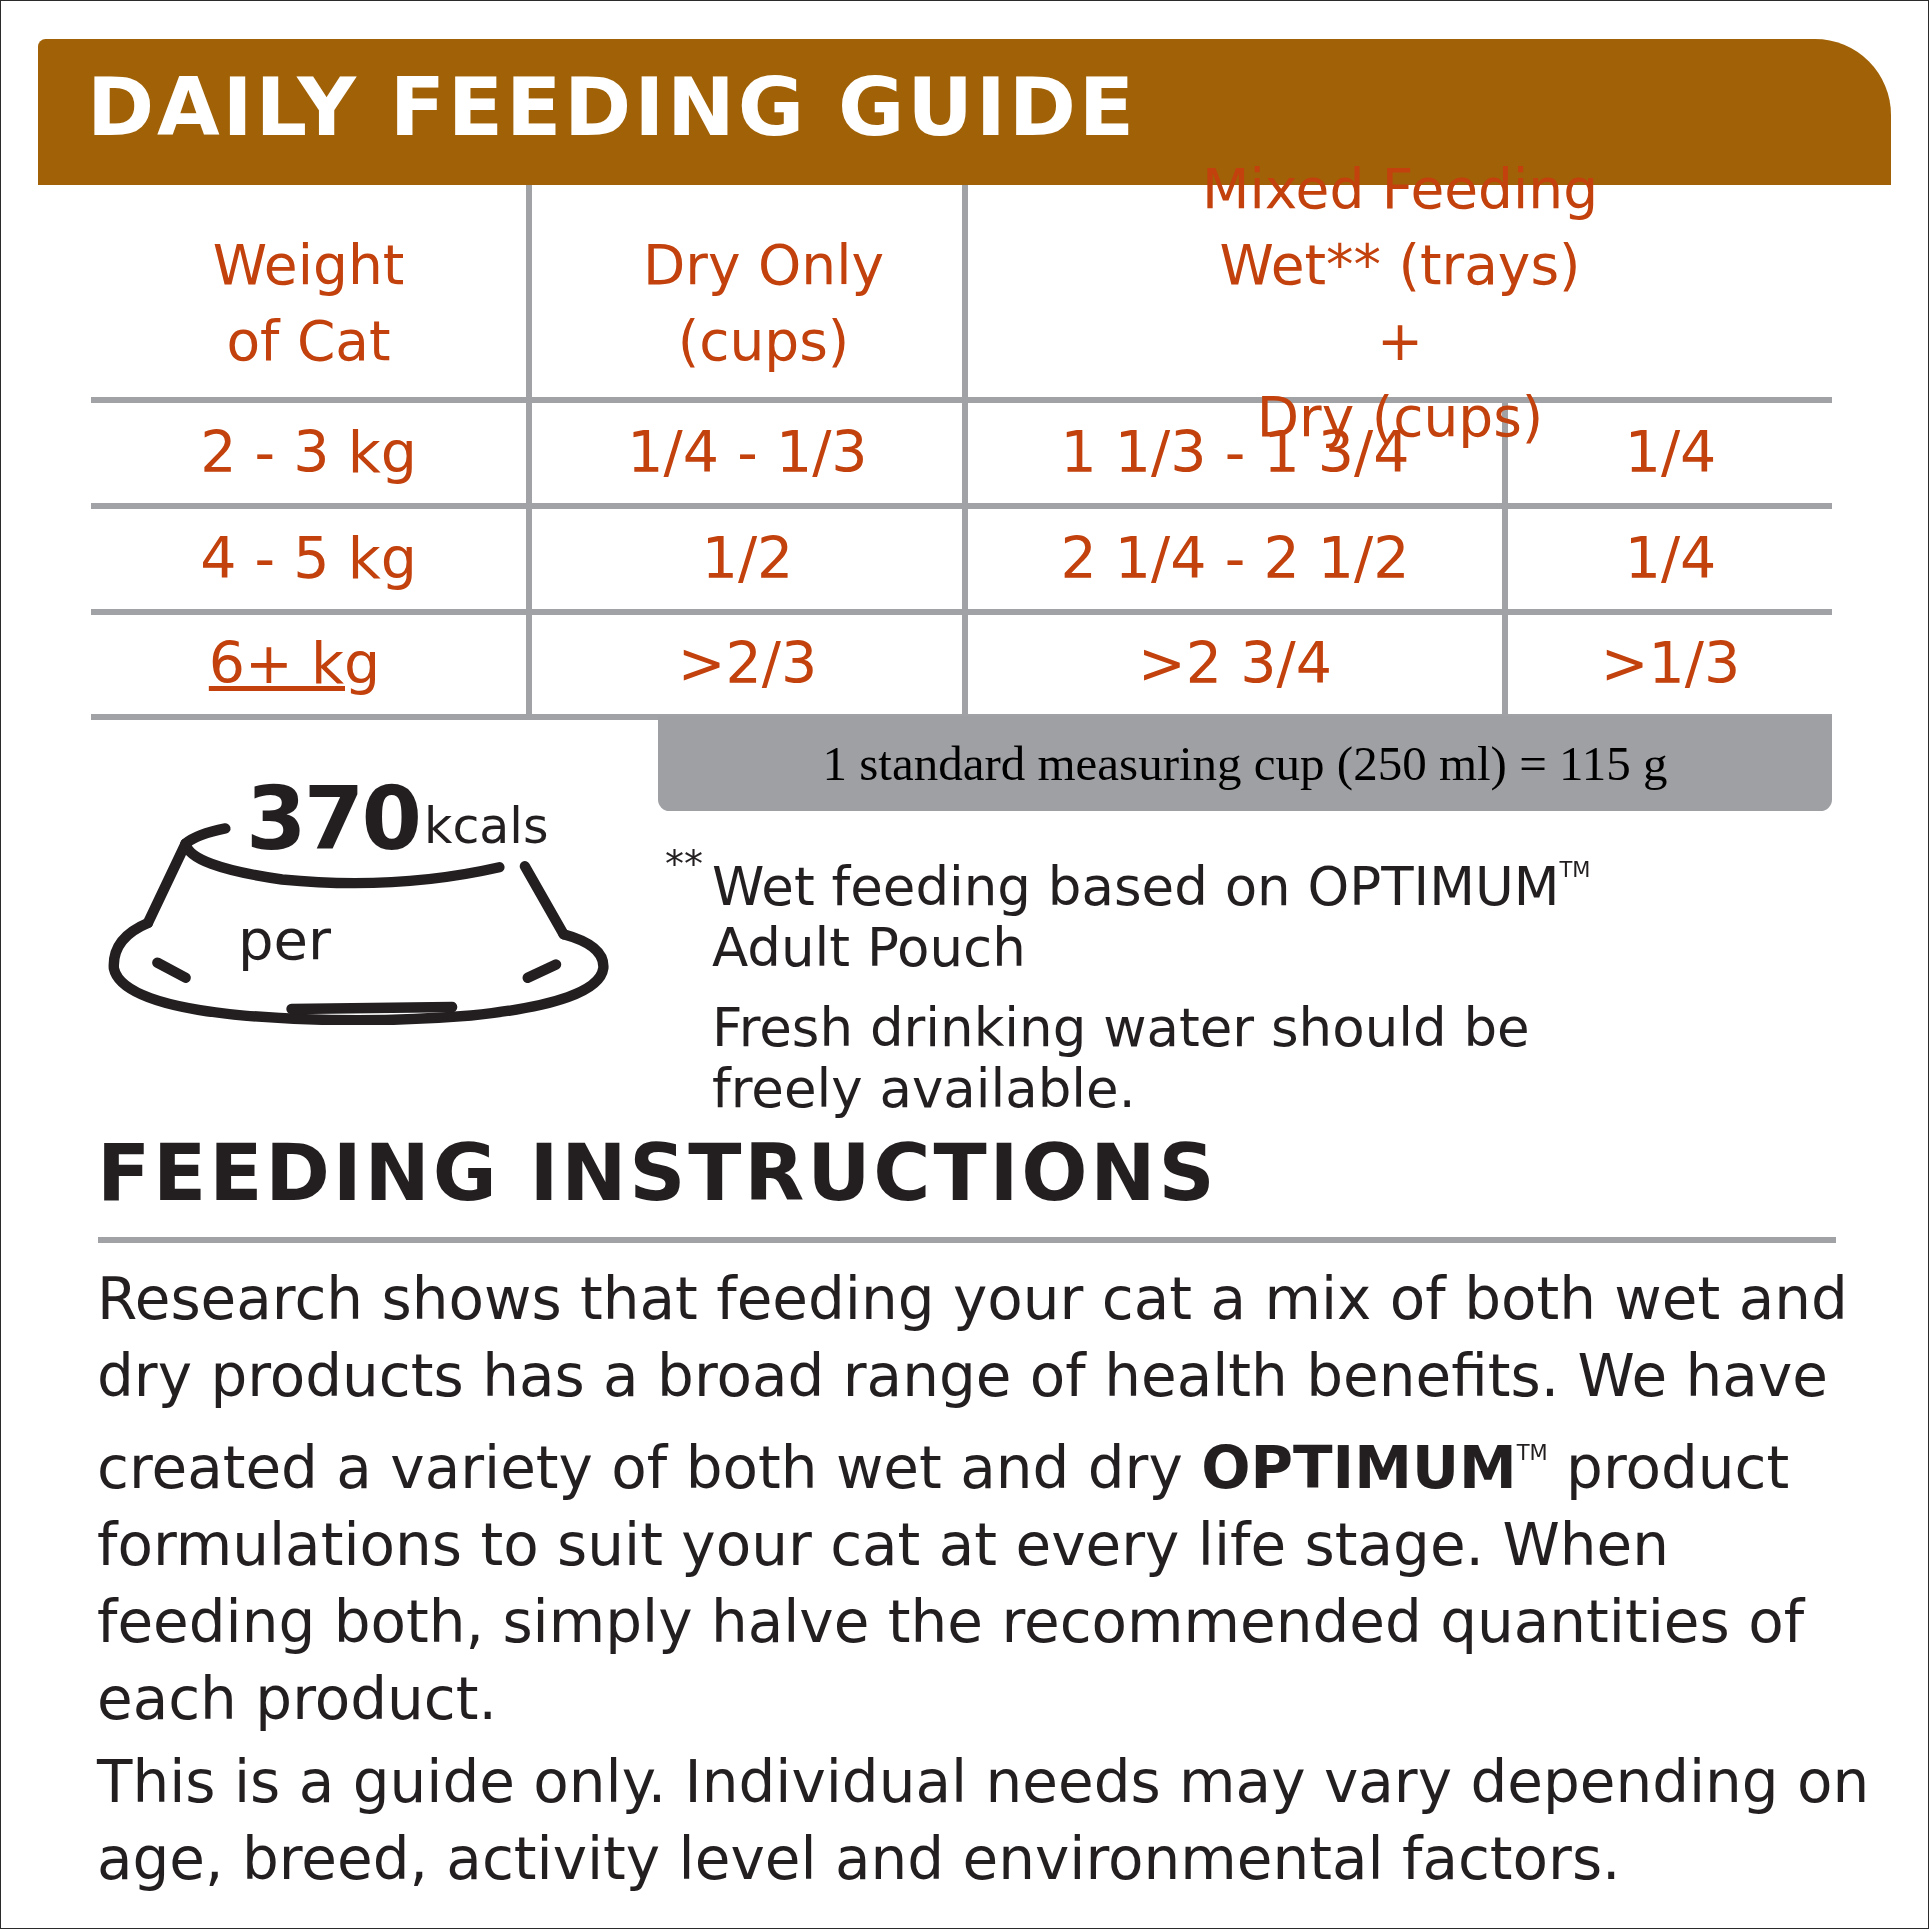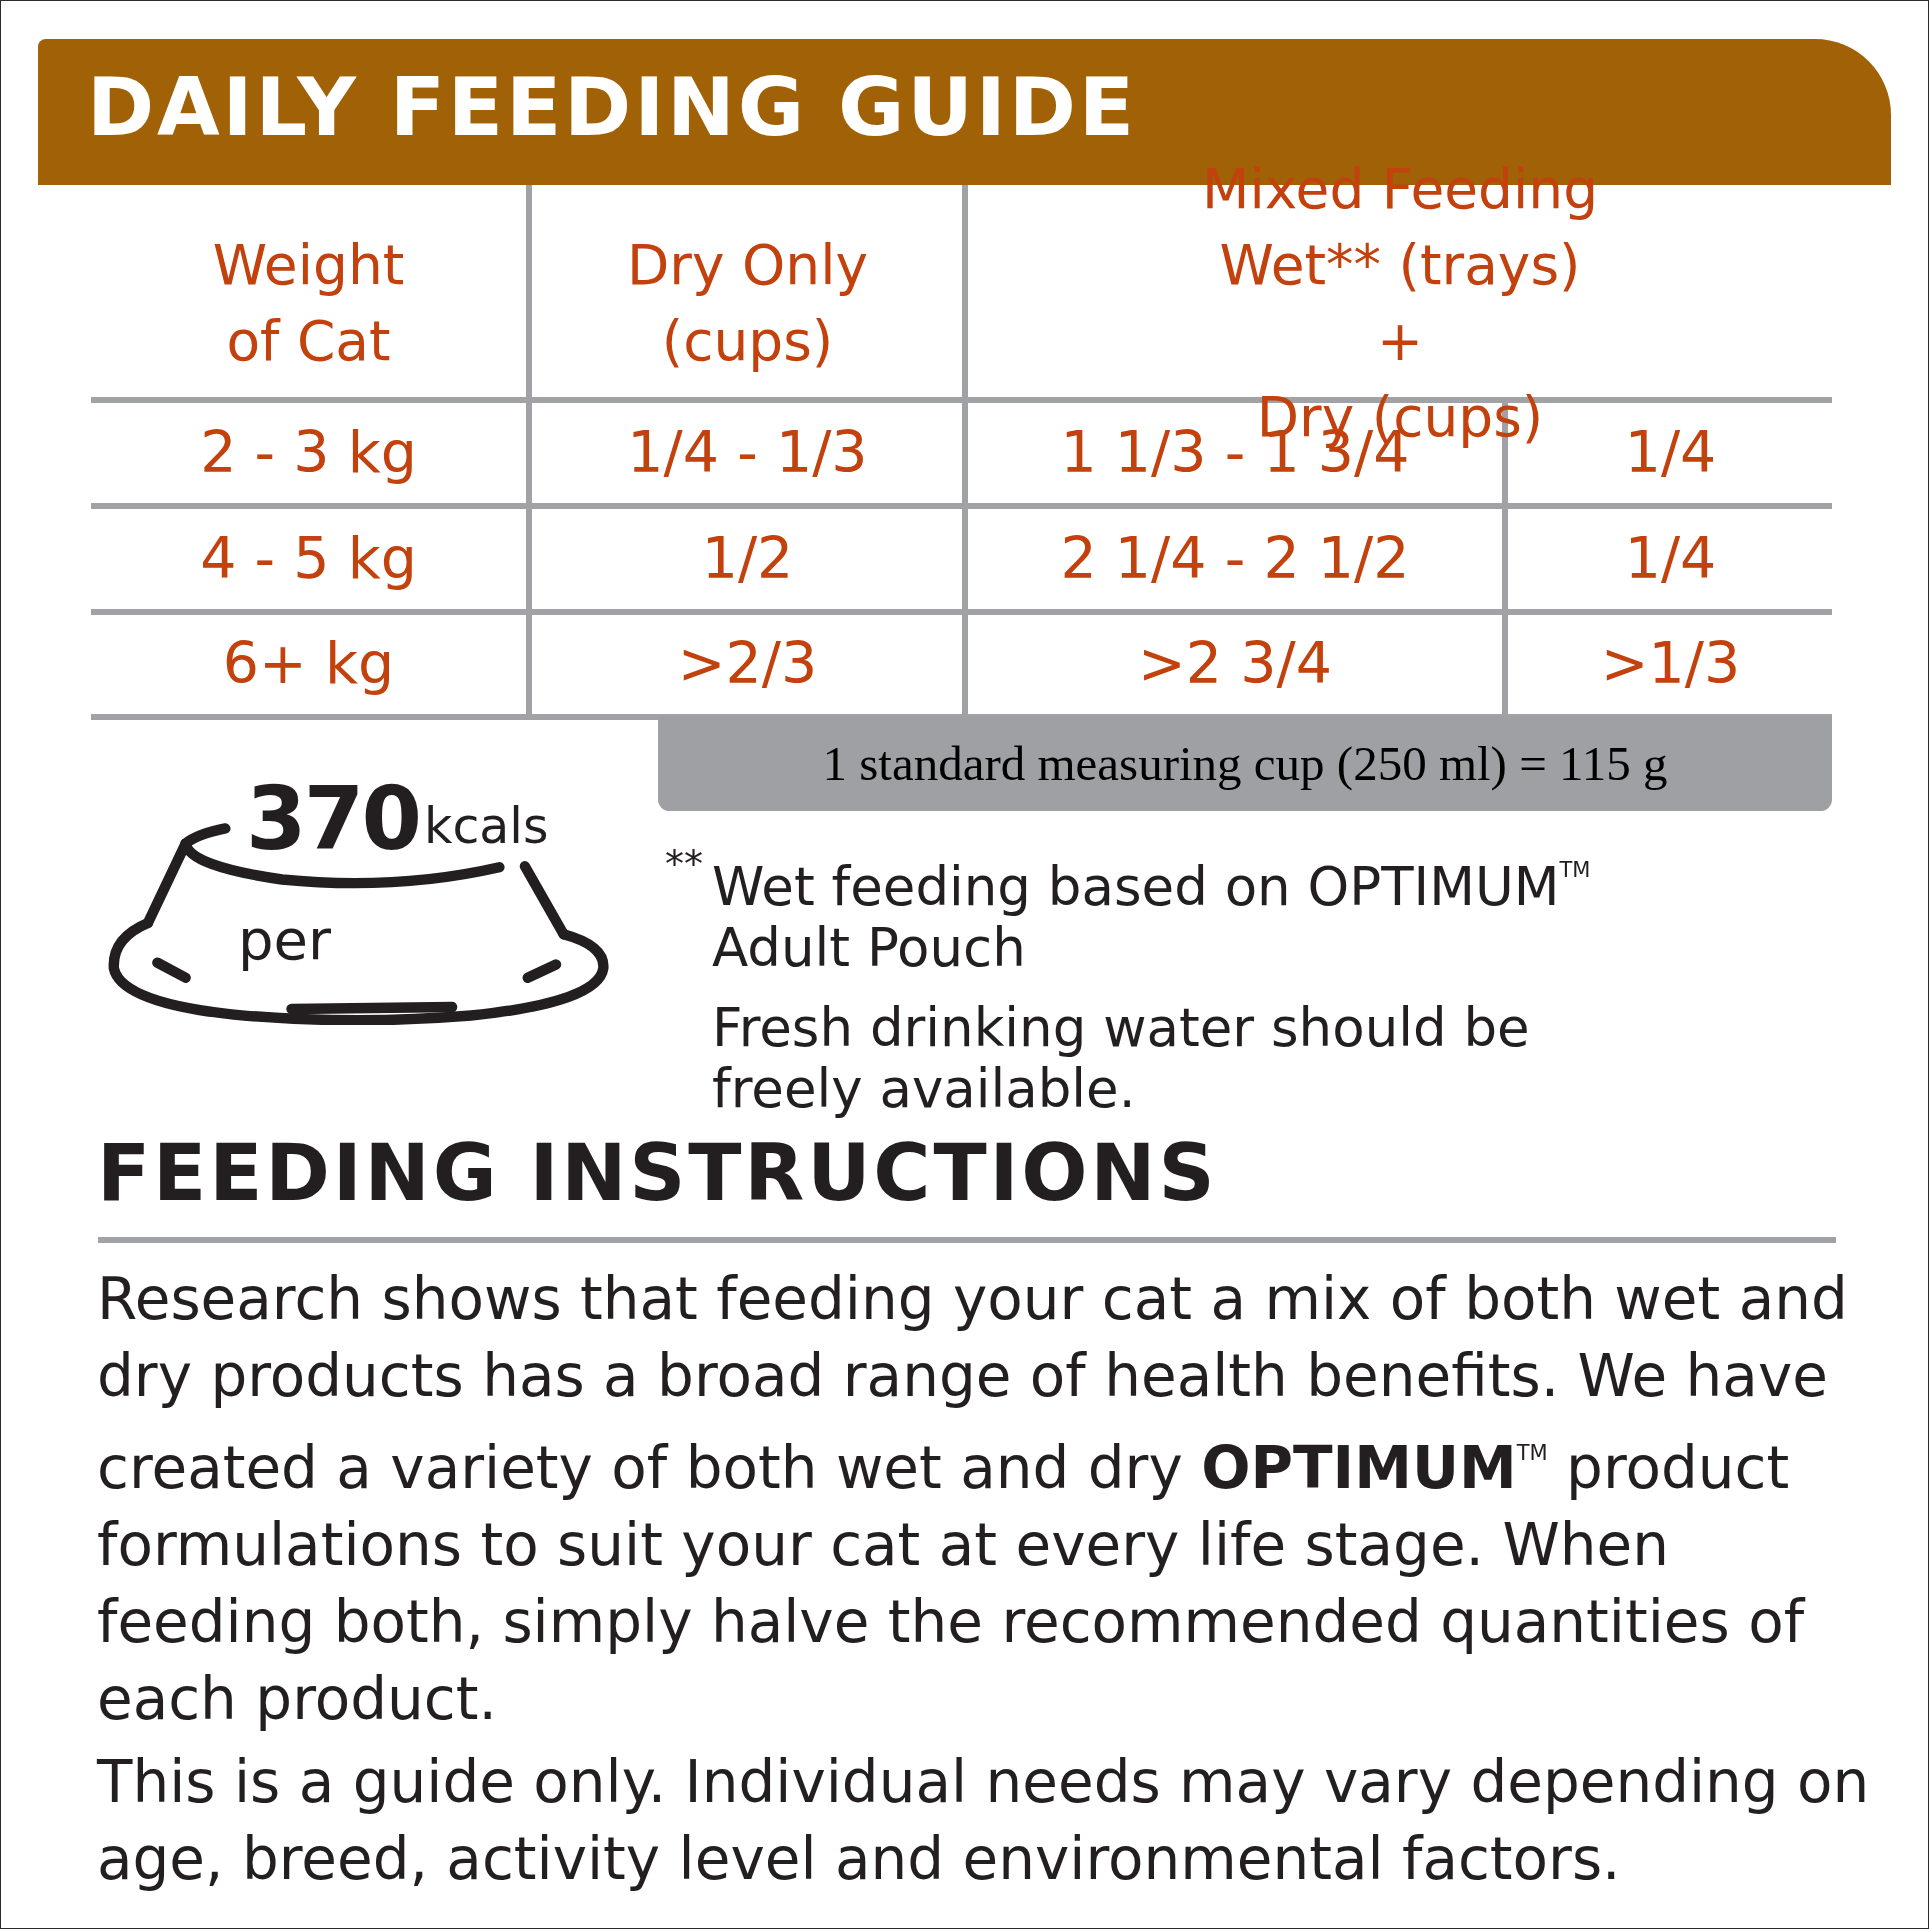--- a/index.html
+++ b/index.html
@@ -79,21 +79,21 @@
 
   <div class="hline" style="left:91px; top:397px; width:1741px;"></div>
   <div class="hline" style="left:91px; top:503px; width:1741px;"></div>
   <div class="hline" style="left:91px; top:609px; width:1741px;"></div>
   <div class="hline" style="left:91px; top:714px; width:1741px;"></div>
 
   <div class="cell hdr" style="left:91px; top:222px; width:435px; height:161px;">
     <span>Weight</span>
     <span>of Cat</span>
   </div>
-  <div class="cell hdr" style="left:532px; top:222px; width:431px; height:161px;">
+  <div class="cell hdr" style="left:532px; top:222px; width:431px; height:161px;padding-left:16px;">
     <span>Dry Only</span>
     <span>(cups)</span>
   </div>
   <div class="cell hdr" style="left:968px; top:222px; width:864px; height:161px;">
     <span>Mixed Feeding</span>
     <span class="mixed-sub">
       <span>Wet** (trays)</span>
       <span>+</span>
       <span>Dry (cups)</span>
     </span>
@@ -102,21 +102,21 @@
   <div class="cell" style="left:91px; top:403px; width:435px; height:100px;">2 - 3 kg</div>
   <div class="cell" style="left:532px; top:403px; width:431px; height:100px;">1/4 - 1/3</div>
   <div class="cell" style="left:968px; top:403px; width:534px; height:100px;">1 1/3 - 1 3/4</div>
   <div class="cell" style="left:1508px; top:403px; width:325px; height:100px;">1/4</div>
 
   <div class="cell" style="left:91px; top:509px; width:435px; height:99px;">4 - 5 kg</div>
   <div class="cell" style="left:532px; top:509px; width:431px; height:99px;">1/2</div>
   <div class="cell" style="left:968px; top:509px; width:534px; height:99px;">2 1/4 - 2 1/2</div>
   <div class="cell" style="left:1508px; top:509px; width:325px; height:99px;">1/4</div>
 
-  <div class="cell" style="left:91px; top:614px; width:435px; height:99px;">6+ kg</div>
+  <div class="cell" style="left:77px; top:614px; width:435px; height:99px;text-decoration:underline;">6+ kg</div>
   <div class="cell" style="left:532px; top:614px; width:431px; height:99px;">&gt;2/3</div>
   <div class="cell" style="left:968px; top:614px; width:534px; height:99px;">&gt;2 3/4</div>
   <div class="cell" style="left:1508px; top:614px; width:325px; height:99px;">&gt;1/3</div>
 </div>
 
 <div class="cup-bar">
   <span>1 standard measuring cup (250 ml) = 115 g</span>
 </div>
 
 <div class="bowl">

